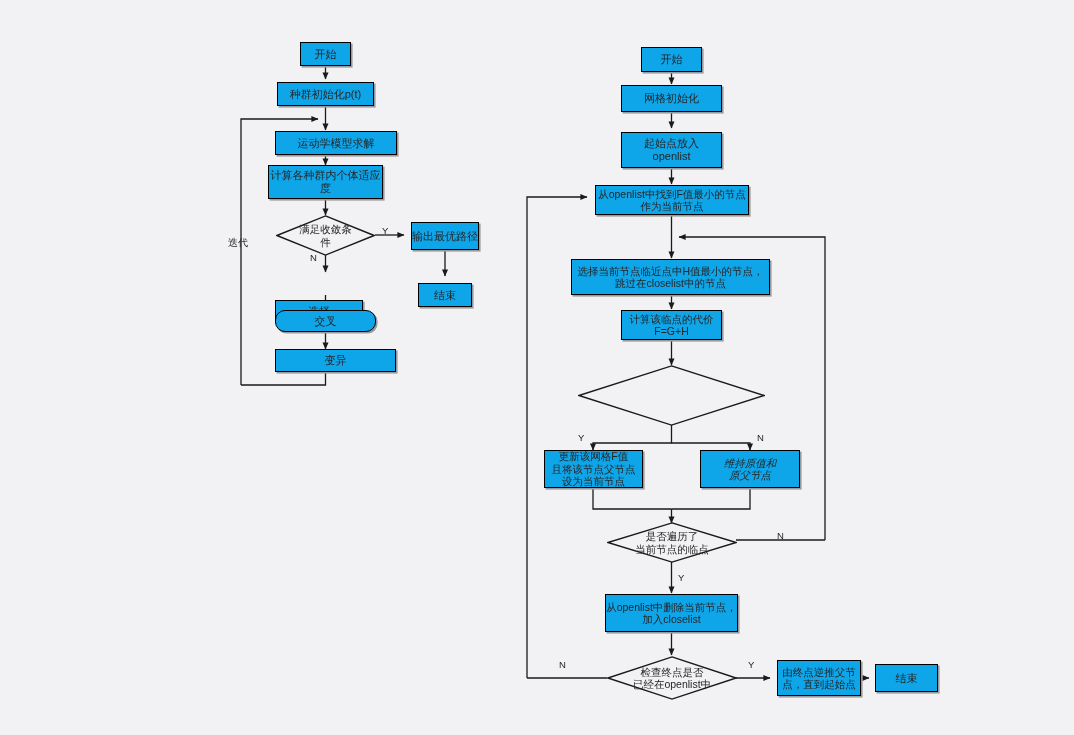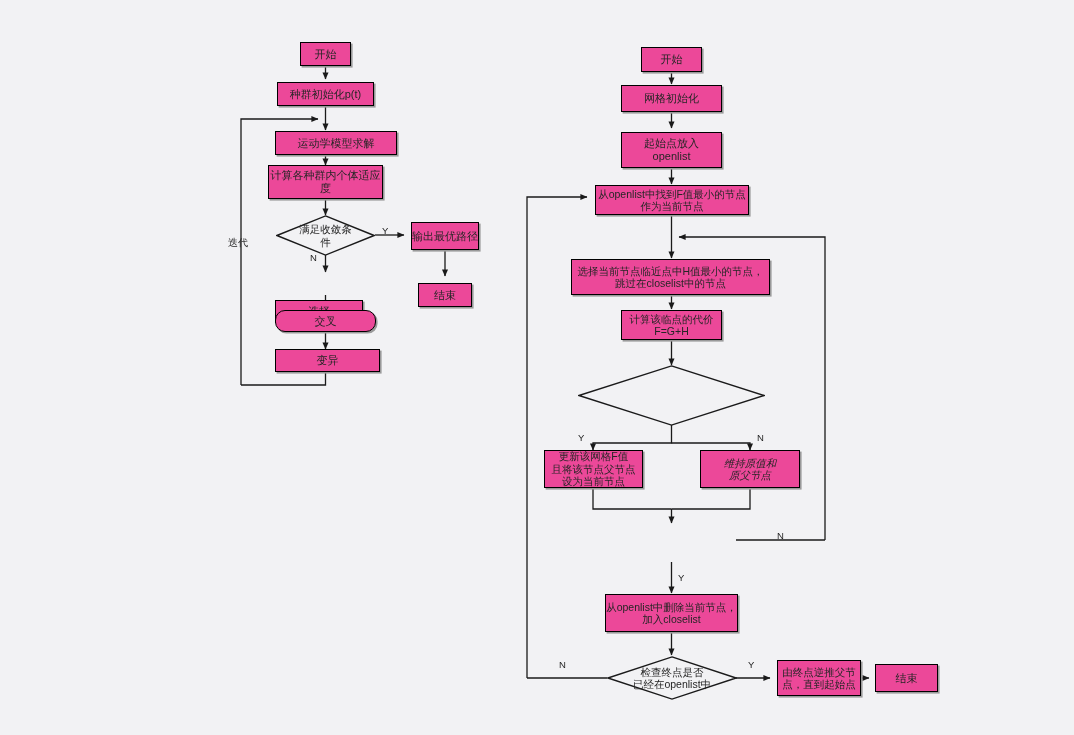--- a/index.html
+++ b/index.html
@@ -24,21 +24,21 @@
     pointer-events: none;
   }
   .node {
     position: absolute;
     box-sizing: border-box;
     display: flex;
     align-items: center;
     justify-content: center;
     text-align: center;
     color: #262626;
-    background: #ec4899;
+    background: #0ea5e9;
     line-height: 1.18;
     white-space: pre-line;
   }
   .proc {
     border: 1.4px solid #000;
     box-shadow: 1.6px 1.6px 0 0 #9a9a9a;
   }
   .diamond-wrap {
     position: absolute;
     display: flex;
@@ -154,21 +154,21 @@
   </div>
 
   <div class="node proc" style="left:411px; top:222px; width:68px; height:28px; font-size:11px;">输出最优路径</div>
 
   <div class="node proc" style="left:418px; top:283px; width:54px; height:24px; font-size:11px;">结束</div>
 
   <div class="node proc" style="left:275px; top:272px; width:88px; height:23px; font-size:11px;margin-top:28px;">选择</div>
 
   <div class="node proc" style="left:275px; top:310px; width:101px; height:22px; font-size:11px;border-radius:10px;">交叉</div>
 
-  <div class="node proc" style="left:275px; top:349px; width:105px; height:23px; font-size:11px;">变异</div>
+  <div class="node proc" style="left:275px; top:349px; width:121px; height:23px; font-size:11px;">变异</div>
 
   <div class="edgelabel" style="left:382px; top:225px; font-size:9.5px;">Y</div>
 
   <div class="edgelabel" style="left:310px; top:252px; font-size:9.5px;">N</div>
 
   <div class="edgelabel" style="left:228px; top:236px; font-size:10px;">迭代</div>
 
   <div class="node proc" style="left:641px; top:47px; width:61px; height:25px; font-size:11px;">开始</div>
 
   <div class="node proc" style="left:621px; top:85px; width:101px; height:27px; font-size:11px;">网格初始化</div>
@@ -191,20 +191,27 @@
     </svg>
   </div>
 
   <div class="node proc" style="left:544px; top:450px; width:99px; height:38px; font-size:10.5px;">更新该网格F值
 且将该节点父节点
 设为当前节点</div>
 
   <div class="node proc" style="left:700px; top:450px; width:100px; height:38px; font-size:10.5px;font-style:italic;">维持原值和
 原父节点</div>
 
+  <div class="diamond-wrap" style="left:607px; top:522px; width:130px; height:41px;">
+    <svg width="130" height="41" viewBox="0 0 130 41" xmlns="http://www.w3.org/2000/svg">
+      <polygon points="65,0.9 129.1,20.5 65,40.1 0.9,20.5" fill="#f2f2f4" stroke="#1a1a1a" stroke-width="1.4"></polygon>
+    </svg>
+    <div class="diamond-label" style="font-size:10.5px; width:110px;">是否遍历了
+当前节点的临点</div>
+  </div>
 
   <div class="node proc" style="left:605px; top:594px; width:133px; height:38px; font-size:10.5px;">从openlist中删除当前节点，
 加入closelist</div>
 
   <div class="diamond-wrap" style="left:607px; top:656px; width:130px; height:44px;">
     <svg width="130" height="44" viewBox="0 0 130 44" xmlns="http://www.w3.org/2000/svg">
       <polygon points="65,0.9 129.1,22 65,43.1 0.9,22" fill="#f2f2f4" stroke="#1a1a1a" stroke-width="1.4"></polygon>
     </svg>
     <div class="diamond-label" style="font-size:10.5px; width:112px;">检查终点是否
 已经在openlist中</div>

